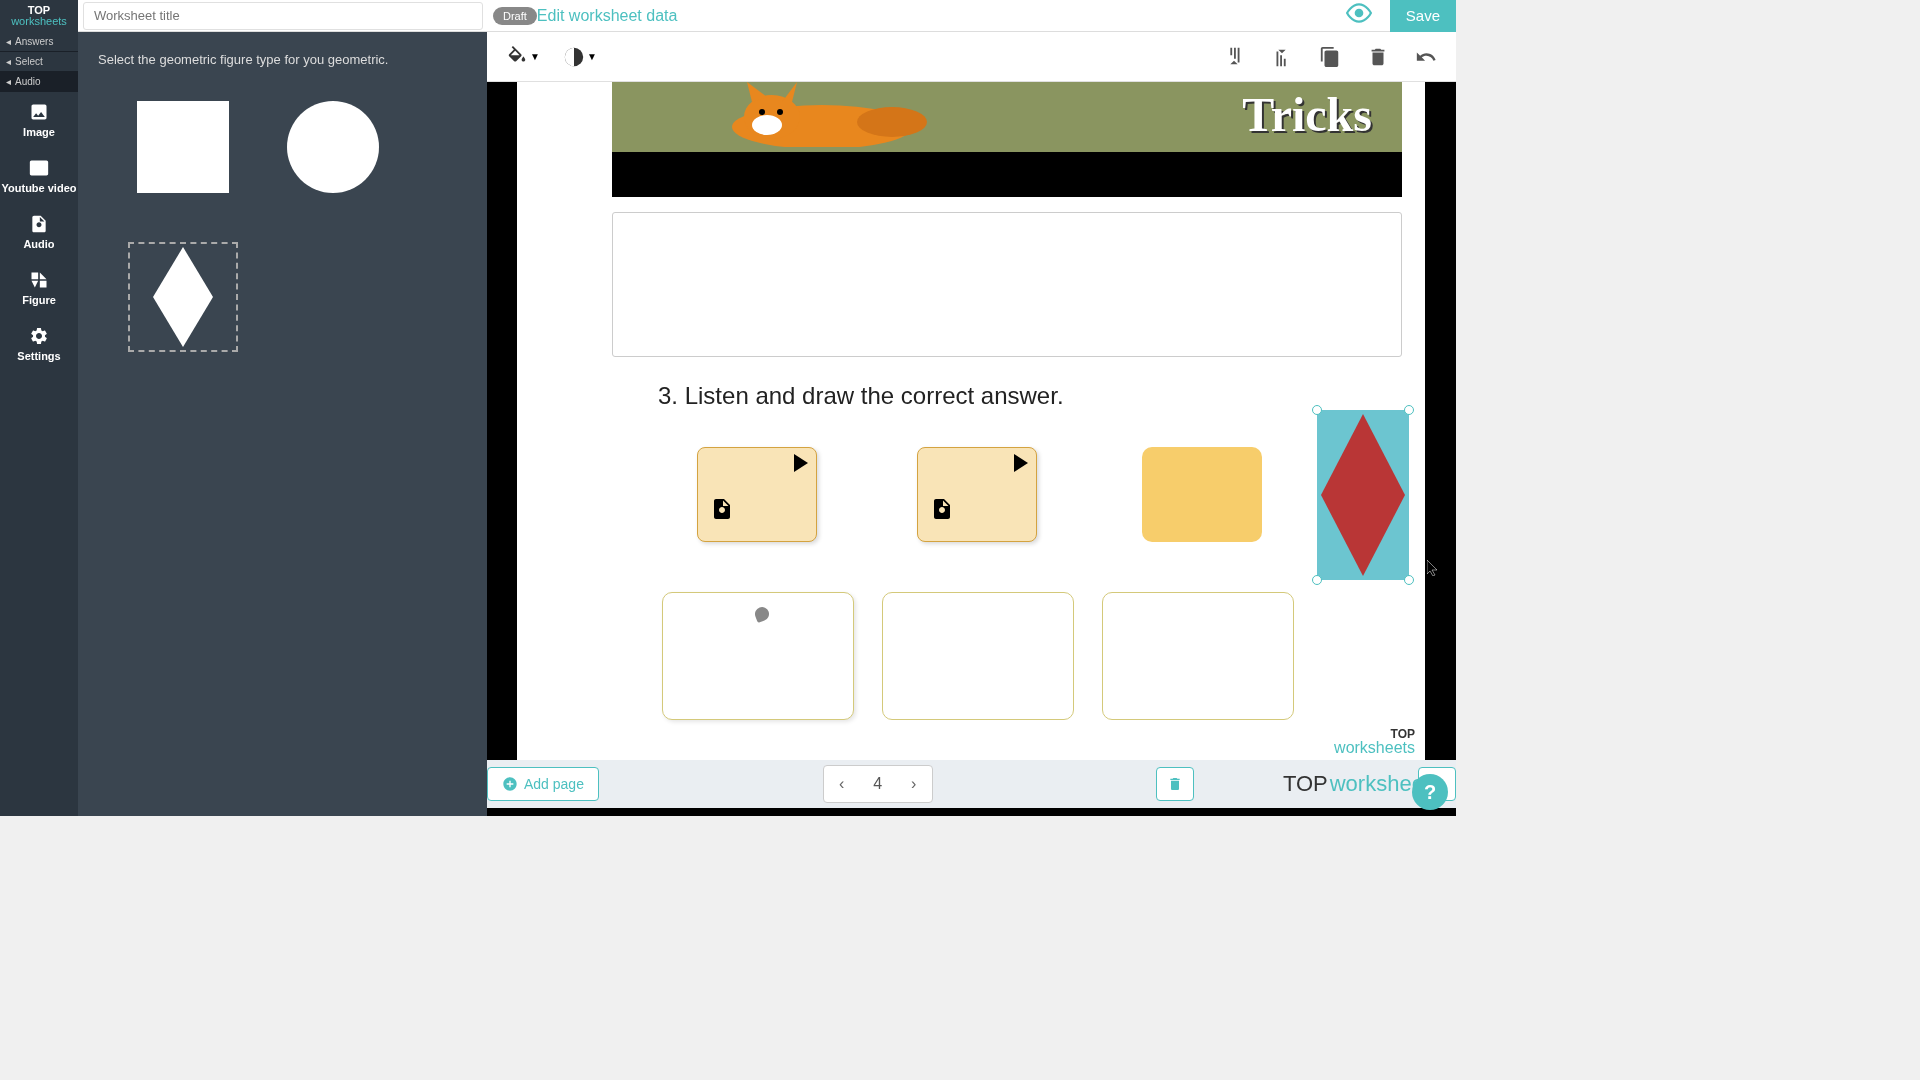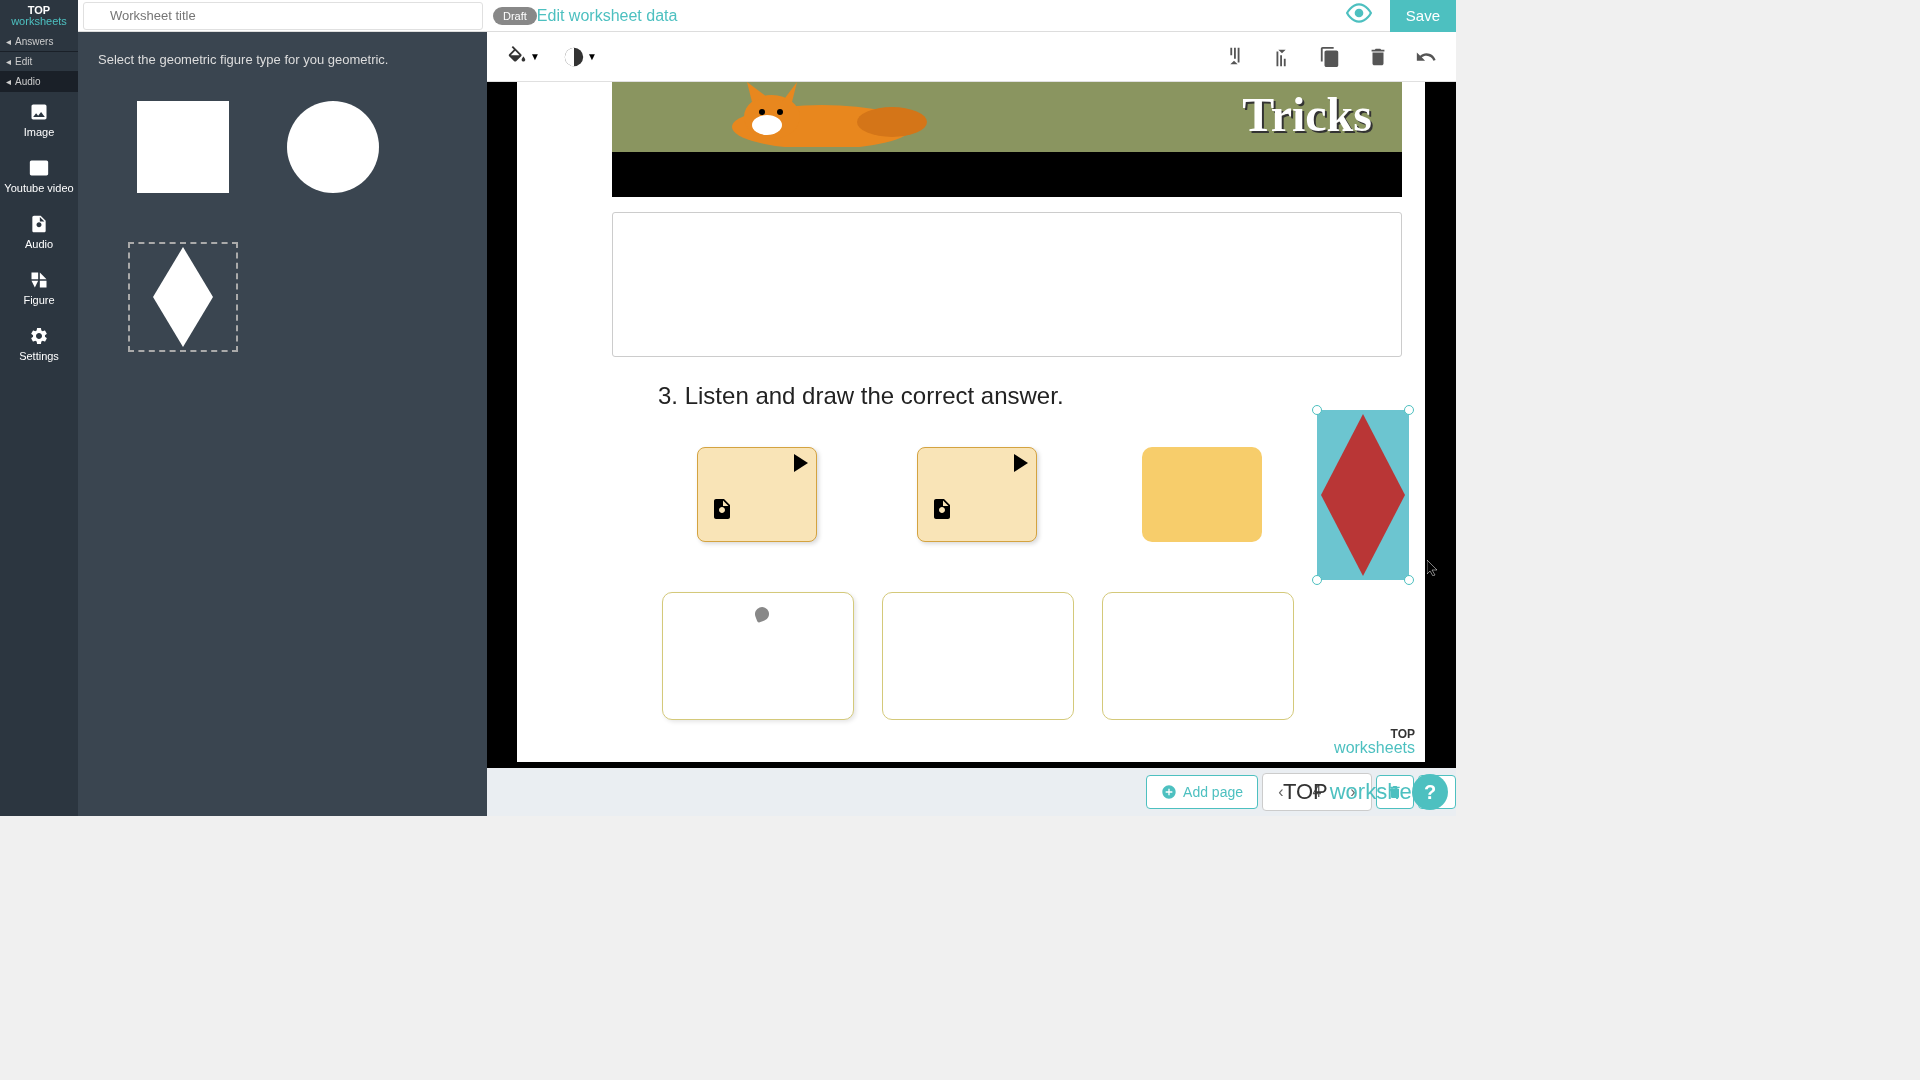--- a/index.html
+++ b/index.html
@@ -6,35 +6,35 @@
 body { background: #f0f0f0; width: 1456px; height: 816px; overflow: hidden; position: relative; }
 
 
 .header {
   position: absolute; top: 0; left: 0; right: 0; height: 32px;
   background: #fff; display: flex; align-items: center; border-bottom: 1px solid #ddd;
 }
 .logo { width: 78px; background: #2c3640; color: #fff; height: 32px; display: flex; flex-direction: column; align-items: center; justify-content: center; font-size: 10px; line-height: 1; }
 .logo .top { font-weight: bold; font-size: 11px; }
 .logo .bot { color: #4dc0c0; font-size: 11px; }
-.title-input { flex: 0 0 400px; height: 28px; margin-left: 5px; border: 1px solid #e0e0e0; border-radius: 3px; padding: 0 26px; font-size: 13px; color: #999; background: #fff; }
+.title-input { flex: 0 0 400px; height: 28px; margin-left: 5px; border: 1px solid #e0e0e0; border-radius: 3px; padding: 0 10px; font-size: 13px; color: #999; background: #fff; }
 .draft-badge { background: #888; color: #fff; font-size: 11px; padding: 3px 10px; border-radius: 10px; margin-left: 10px; }
 .edit-link { color: #4dc0c0; font-size: 16px; margin-left: 0; cursor: pointer; }
 .header-right { margin-left: auto; display: flex; align-items: center; gap: 8px; padding-right: 0; }
 .eye-icon { color: #4dc0c0; font-size: 22px; margin-right: 10px; }
 .save-btn { background: #4dc0c0; color: #fff; border: none; height: 32px; padding: 0 16px; font-size: 15px; font-weight: 500; cursor: pointer; }
 
 
 .sidebar-narrow {
   position: absolute; left: 0; top: 32px; bottom: 0; width: 78px;
   background: #2c3640; display: flex; flex-direction: column;
 }
 .sidebar-item { color: #ccc; font-size: 11px; padding: 6px 4px; display: flex; align-items: center; gap: 4px; cursor: pointer; border-bottom: 1px solid #1a2028; }
 .sidebar-item.small { padding: 4px 6px; font-size: 10px; }
-.sidebar-tool { display: flex; flex-direction: column; align-items: center; padding: 10px 0; color: #fff; cursor: pointer; gap: 4px; }
+.sidebar-tool { display: flex; flex-direction: column; align-items: center; padding: 10px 0; color: #fff; cursor: pointer; gap: 4px; font-weight: bold; }
 .sidebar-tool svg { width: 20px; height: 20px; fill: #fff; }
 .sidebar-tool span { font-size: 11px; }
 
 
 .props-panel {
   position: absolute; left: 78px; top: 32px; bottom: 0; width: 409px;
   background: #3a4550; color: #fff; padding: 20px;
 }
 .props-title { font-size: 22px; font-weight: 400; margin-bottom: 15px; }
 .props-desc { font-size: 13px; color: #ddd; margin-bottom: 25px; }
@@ -90,22 +90,22 @@
   background: #b93636; clip-path: polygon(50% 0%, 100% 50%, 50% 100%, 0% 50%);
 }
 .sel-handle { position: absolute; width: 10px; height: 10px; background: #fff; border: 1px solid #4dc0c0; border-radius: 50%; }
 
 .watermark { position: absolute; right: 10px; bottom: 6px; font-size: 14px; text-align: right; line-height: 1; }
 .watermark .t1 { color: #333; font-weight: 600; font-size: 12px; }
 .watermark .t2 { color: #4dc0c0; font-size: 16px; }
 
 
 .page-controls {
-  position: absolute; left: 0; right: 0; bottom: 0; height: 48px;
-  display: flex; align-items: center; justify-content: flex-end; gap: 4px;
+  position: absolute; left: 0; right: 0; bottom: 8px; height: 48px;
+  display: flex; align-items: center; justify-content: space-between; gap: 4px;
   background: #eaeef2;
 }
 .pc-btn { border: 1px solid #4dc0c0; background: #fff; color: #4dc0c0; border-radius: 4px; padding: 8px 14px; font-size: 14px; cursor: pointer; display: flex; align-items: center; gap: 6px; }
 .pc-pager { border: 1px solid #ccc; background: #fff; border-radius: 4px; display: flex; align-items: center; height: 38px; }
 .pc-pager button { background: none; border: none; width: 36px; height: 36px; cursor: pointer; color: #666; font-size: 16px; }
 .pc-pager span { width: 36px; text-align: center; color: #555; }
 .footer-logo { position: absolute; right: 15px; font-size: 22px; color: #333; display: flex; align-items: baseline; gap: 2px; }
 .footer-logo .ws { color: #4dc0c0; font-weight: 500; }
 .help-bubble { position: absolute; right: 8px; bottom: 6px; width: 36px; height: 36px; background: #4dc0c0; border-radius: 50%; color: #fff; display: flex; align-items: center; justify-content: center; font-size: 20px; font-weight: bold; }
 
@@ -129,21 +129,21 @@
           <path d="M1 12s4-8 11-8 11 8 11 8-4 8-11 8-11-8-11-8z"></path>
           <circle cx="12" cy="12" r="3" fill="#4dc0c0"></circle>
         </svg>
     </span>
     <button class="save-btn">Save</button>
   </div>
 </div>
 
 <div class="sidebar-narrow">
   <div class="sidebar-item small">◂ <span>Answers</span></div>
-  <div class="sidebar-item small">◂ <span>Edit</span></div>
+  <div class="sidebar-item small">◂ <span>Select</span></div>
   <div class="sidebar-item small" style="background:#1a2028;">◂ <span>Audio</span></div>
   <div class="sidebar-tool">
     <svg viewBox="0 0 24 24">
         <path d="M21 19V5c0-1.1-.9-2-2-2H5c-1.1 0-2 .9-2 2v14c0 1.1.9 2 2 2h14c1.1 0 2-.9 2-2zM8.5 13.5l2.5 3.01L14.5 12l4.5 6H5l3.5-4.5z"></path>
       </svg>
     <span>Image</span>
   </div>
   <div class="sidebar-tool">
     <svg viewBox="0 0 24 24">
         <path d="M10 16.5l6-4.5-6-4.5v9zM21 3H3c-1.1 0-2 .9-2 2v14c0 1.1.9 2 2 2h18c1.1 0 2-.9 2-2V5c0-1.1-.9-2-2-2z"></path>

